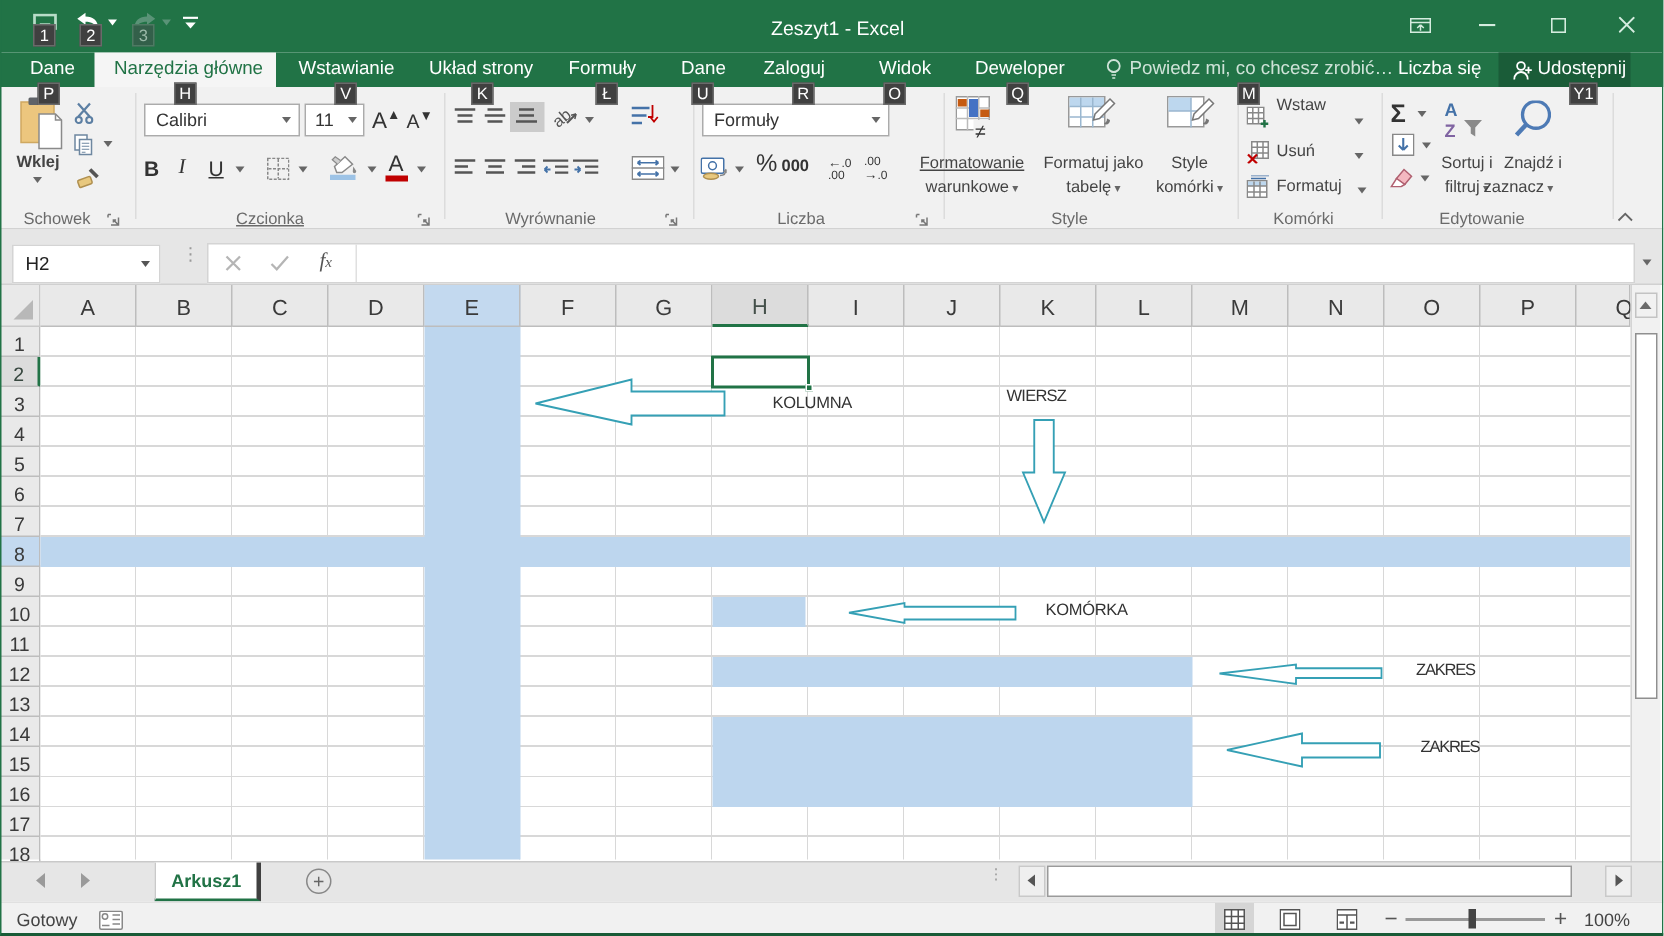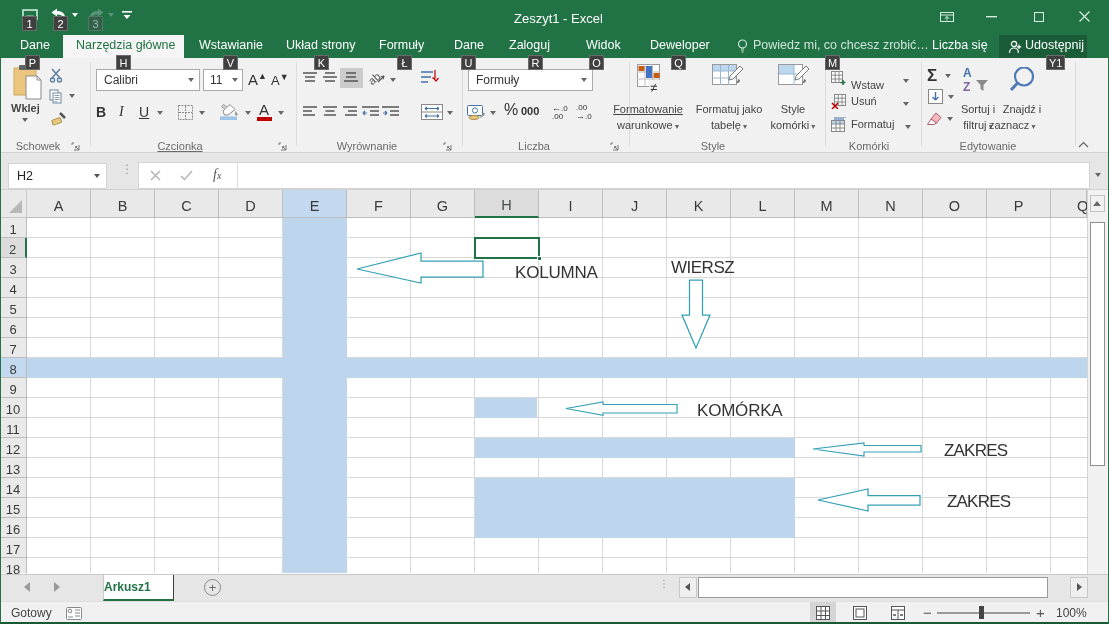--- a/index.html
+++ b/index.html
@@ -30,21 +30,21 @@
   #gridarea { left:27px; top:218px; width:1060px; height:355px; background:#fff;
      background-image:
        repeating-linear-gradient(to right, transparent 0px, transparent 63px, #d8d8d8 63px, #d8d8d8 64px),
        repeating-linear-gradient(to bottom, transparent 0px, transparent 19px, #d8d8d8 19px, #d8d8d8 20px);
   }
   .bluefill { position:absolute; background:#bdd6ee; }
   
   #tabbar { left:0; top:574px; width:1109px; height:27px; background:#e6e6e6; border-top:1px solid #c9c9c9; }
   #statusbar { left:0; top:601px; width:1109px; height:23px; background:#f1f1f1; border-top:1px solid #e0e0e0; }
   #winborder { left:0; top:0; width:1109px; height:624px; border-left:1px solid #217346; border-right:1px solid #217346; border-bottom:2px solid #185a36; pointer-events:none; z-index:99; }
-  .lbl { position:absolute; font-size:17px; color:#333; letter-spacing:-0.2px; white-space:nowrap; }
+  .lbl { position:absolute; font-size:11px; color:#333; letter-spacing:-0.2px; white-space:nowrap; }
   .arrow { position:absolute; }
 </style>
 </head>
 <body>
 <div class="abs" id="titlebar">
 
   <svg class="abs" style="left:22px;top:9px" width="16" height="11" viewBox="0 0 16 11">
     <rect x="1" y="1" width="14" height="9" fill="none" stroke="#b8dcc8" stroke-width="1.8"></rect>
     <rect x="4.5" y="6.5" width="7" height="4" fill="#b8dcc8"></rect>
   </svg>
@@ -289,21 +289,21 @@
   </svg>
   <div class="rtxt" style="left:750px;top:45px;width:86px;text-align:center;">Style</div>
   <div class="rtxt" style="left:750px;top:61px;width:86px;text-align:center;">komórki<span style="font-size:8px;color:#666;"> ▾</span></div>
   <div class="glabel" style="left:690px;width:46px;">Style</div>
 
   <svg class="abs" style="left:831px;top:13px" width="16" height="15" viewBox="0 0 16 15">
     <rect x="0.5" y="0.5" width="11" height="11" fill="#fff" stroke="#888"></rect>
     <path d="M0.5 4.2 L11.5 4.2 M0.5 8 L11.5 8 M4.2 0.5 L4.2 11.5 M8 0.5 L8 11.5" stroke="#888"></path>
     <path d="M12 9 L12 14 M9.5 11.5 L14.5 11.5" stroke="#217346" stroke-width="1.6"></path>
   </svg>
-  <div class="rtxt" style="left:851px;top:21px;">Wstaw</div>
+  <div class="rtxt" style="left:851px;top:6px;">Wstaw</div>
   <div class="dd" style="left:903px;top:21px;"></div>
   <svg class="abs" style="left:831px;top:36px" width="16" height="15" viewBox="0 0 16 15">
     <rect x="3.5" y="0.5" width="11" height="11" fill="#fff" stroke="#888"></rect>
     <path d="M3.5 4.2 L14.5 4.2 M3.5 8 L14.5 8 M7.2 0.5 L7.2 11.5 M11 0.5 L11 11.5" stroke="#888"></path>
     <path d="M1 9 L7 15 M7 9 L1 15" stroke="#c00000" stroke-width="1.5"></path>
   </svg>
   <div class="rtxt" style="left:851px;top:37px;">Usuń</div>
   <div class="dd" style="left:903px;top:44px;"></div>
   <svg class="abs" style="left:831px;top:59px" width="16" height="15" viewBox="0 0 16 15">
     <rect x="0.5" y="3.5" width="13" height="11" fill="#fff" stroke="#888"></rect>
@@ -440,21 +440,21 @@
 
 <div class="abs" style="left:1087px;top:190px;width:20px;height:384px;background:#f1f1f1;border-left:1px solid #d4d4d4;"></div>
 <div class="abs" style="left:1090px;top:195px;width:15px;height:17px;background:#f1f1f1;border:1px solid #c3c3c3;"></div>
 <div class="abs" style="left:1093px;top:201px;width:0;height:0;border-left:4.5px solid transparent;border-right:4.5px solid transparent;border-bottom:5px solid #6a6a6a;"></div>
 <div class="abs" style="left:1090px;top:222px;width:15px;height:244px;background:#fff;border:1px solid #8f8f8f;"></div>
 <div class="abs" style="left:1090px;top:577px;width:15px;height:17px;background:#f1f1f1;border:1px solid #c3c3c3;"></div>
 <div class="abs" style="left:1093px;top:583px;width:0;height:0;border-left:4.5px solid transparent;border-right:4.5px solid transparent;border-top:5px solid #6a6a6a;"></div>
 <div class="abs" id="tabbar">
   <div class="abs" style="left:24px;top:7px;width:0;height:0;border-top:5px solid transparent;border-bottom:5px solid transparent;border-right:6px solid #9a9a9a;"></div>
   <div class="abs" style="left:54px;top:7px;width:0;height:0;border-top:5px solid transparent;border-bottom:5px solid transparent;border-left:6px solid #9a9a9a;"></div>
-  <div class="abs" style="left:103px;top:0;width:71px;height:26px;background:#fff;border-bottom:2px solid #217346;border-left:1px solid #c9c9c9;border-right:1px solid #404040;color:#217346;font-weight:bold;font-size:12px;line-height:24px;">Arkusz1</div>
+  <div class="abs" style="left:103px;top:0;width:71px;height:26px;background:#fff;border-bottom:2px solid #217346;border-left:1px solid #c9c9c9;border-right:3px solid #404040;color:#217346;font-weight:bold;font-size:12px;text-align:center;line-height:24px;">Arkusz1</div>
   <div class="abs" style="left:204px;top:4px;width:17px;height:17px;border:1px solid #888;border-radius:50%;color:#666;font-size:13px;text-align:center;line-height:15px;">+</div>
   <div class="abs" style="left:659px;top:6px;color:#9a9a9a;font-size:10px;line-height:5px;">⋮</div>
   <div class="abs" style="left:679px;top:2px;width:18px;height:21px;background:#efefef;border:1px solid #c9c9c9;"></div>
   <div class="abs" style="left:685px;top:8px;width:0;height:0;border-top:4.5px solid transparent;border-bottom:4.5px solid transparent;border-right:5px solid #555;"></div>
   <div class="abs" style="left:698px;top:2px;width:350px;height:21px;background:#fff;border:1px solid #9a9a9a;"></div>
   <div class="abs" style="left:1070px;top:2px;width:18px;height:21px;background:#efefef;border:1px solid #c9c9c9;"></div>
   <div class="abs" style="left:1077px;top:8px;width:0;height:0;border-top:4.5px solid transparent;border-bottom:4.5px solid transparent;border-left:5px solid #555;"></div>
 </div>
 <div class="abs" id="statusbar">
   <div class="abs" style="left:11px;top:4px;font-size:12px;color:#444;">Gotowy</div>

